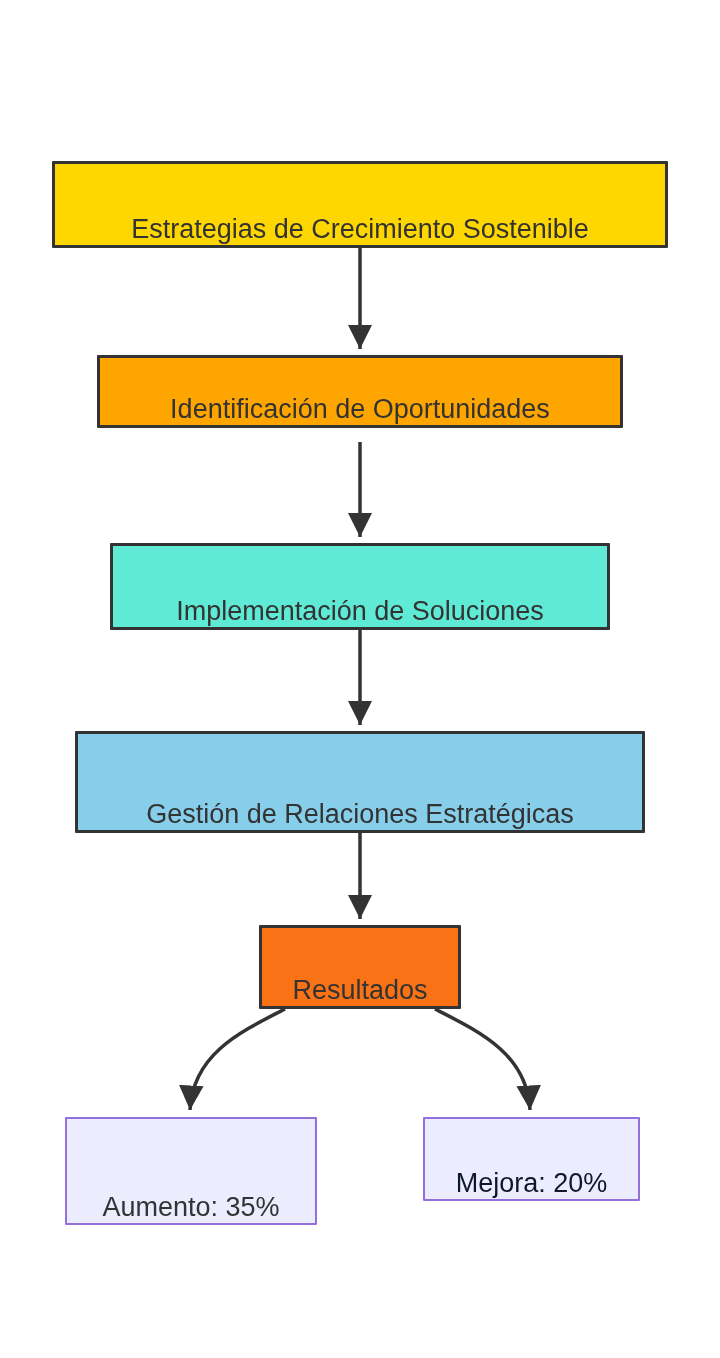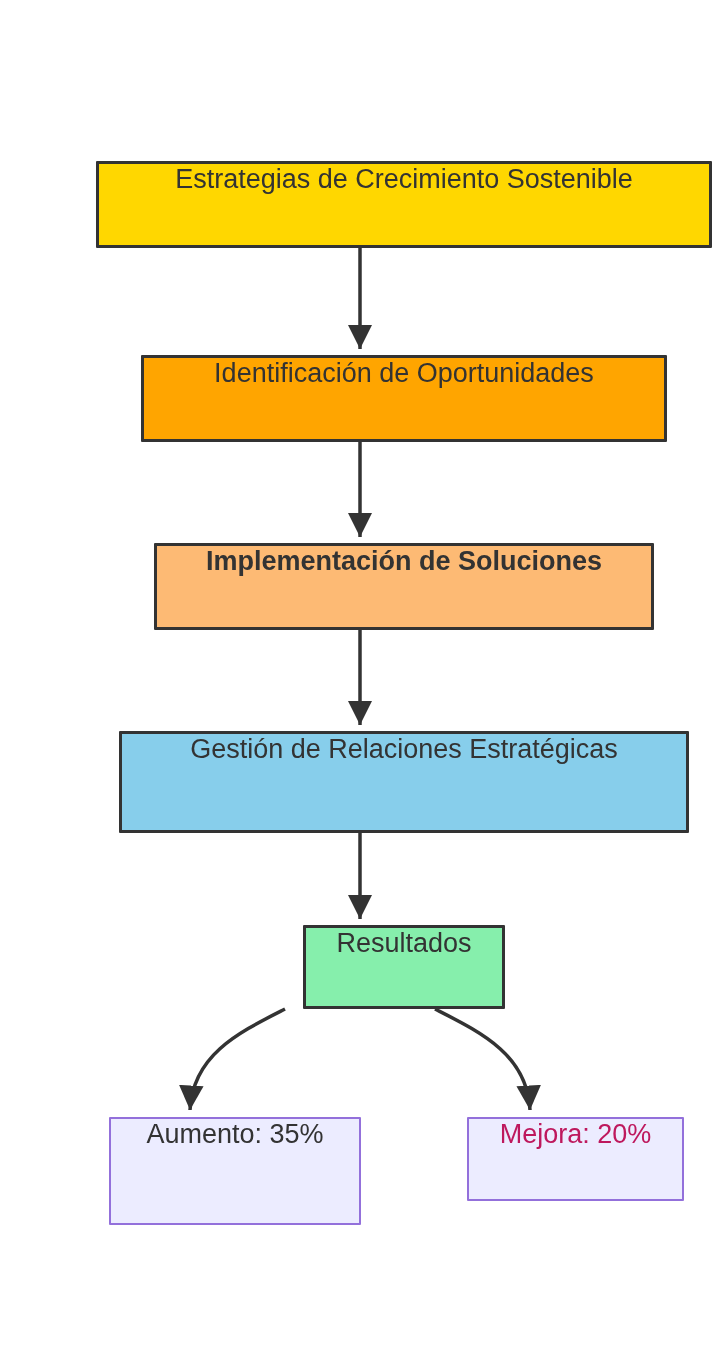--- a/index.html
+++ b/index.html
@@ -19,35 +19,34 @@
     position: absolute;
     left: 0;
     top: 0;
     width: 720px;
     height: 1358px;
     pointer-events: none;
   }
   .node {
     position: absolute;
     display: flex;
-    align-items: flex-start;
+    align-items: flex-end;
     justify-content: center;
     box-sizing: border-box;
     border: 3px solid #333333;
     border-radius: 1px;
     font-size: 27px;
     font-weight: 400;
     color: #333333;
     text-align: center;
     white-space: nowrap;
     letter-spacing: 0px;
-    margin-left: 44px;
   }
   .node-a { left: 52px;  top: 161px;  width: 616px; height: 87px; }
-  .node-b { left: 97px;  top: 355px;  width: 526px; height: 87px; }
+  .node-b { left: 97px;  top: 355px;  width: 526px; height: 73px; }
   .node-c { left: 110px; top: 543px;  width: 500px; height: 87px; }
   .node-d { left: 75px;  top: 731px;  width: 570px; height: 102px; }
   .node-e { left: 259px; top: 925px;  width: 202px; height: 84px; }
   .node-f { left: 65px;  top: 1117px; width: 252px; height: 108px; border-width: 2.5px; }
   .node-g { left: 423px; top: 1117px; width: 217px; height: 84px; border-width: 2.5px; }
   .edge {
     fill: none;
     stroke-width: 3.5px;
   }
 </style>
@@ -71,33 +70,33 @@
   </svg>
 
   <div class="node node-a" style="background: rgb(255, 215, 0); border-color: rgb(51, 51, 51); color: rgb(51, 51, 51);">
     <span>Estrategias de Crecimiento Sostenible</span>
   </div>
 
   <div class="node node-b" style="background: rgb(255, 165, 0); border-color: rgb(51, 51, 51); color: rgb(51, 51, 51);">
     <span>Identificación de Oportunidades</span>
   </div>
 
-  <div class="node node-c" style="background: #fdba74; border-color: rgb(51, 51, 51); color: rgb(51, 51, 51); font-weight: bold;">
+  <div class="node node-c" style="background: #5eead4; border-color: rgb(51, 51, 51); color: rgb(51, 51, 51);">
     <span>Implementación de Soluciones</span>
   </div>
 
   <div class="node node-d" style="background: rgb(135, 206, 235); border-color: rgb(51, 51, 51); color: rgb(51, 51, 51);">
     <span>Gestión de Relaciones Estratégicas</span>
   </div>
 
-  <div class="node node-e" style="background: #86efac; border-color: rgb(51, 51, 51); color: rgb(51, 51, 51);">
+  <div class="node node-e" style="background: #f97316; border-color: rgb(51, 51, 51); color: rgb(51, 51, 51);">
     <span>Resultados</span>
   </div>
 
   <div class="node node-f" style="background: rgb(236, 236, 255); border-color: rgb(147, 112, 219); color: rgb(51, 51, 51);">
     <span>Aumento: 35%</span>
   </div>
 
-  <div class="node node-g" style="background: rgb(236, 236, 255); border-color: rgb(147, 112, 219); color: #be185d;">
+  <div class="node node-g" style="background: rgb(236, 236, 255); border-color: rgb(147, 112, 219); color: #0f172a;">
     <span>Mejora: 20%</span>
   </div>
 
 </div>
 
 </body></html>

